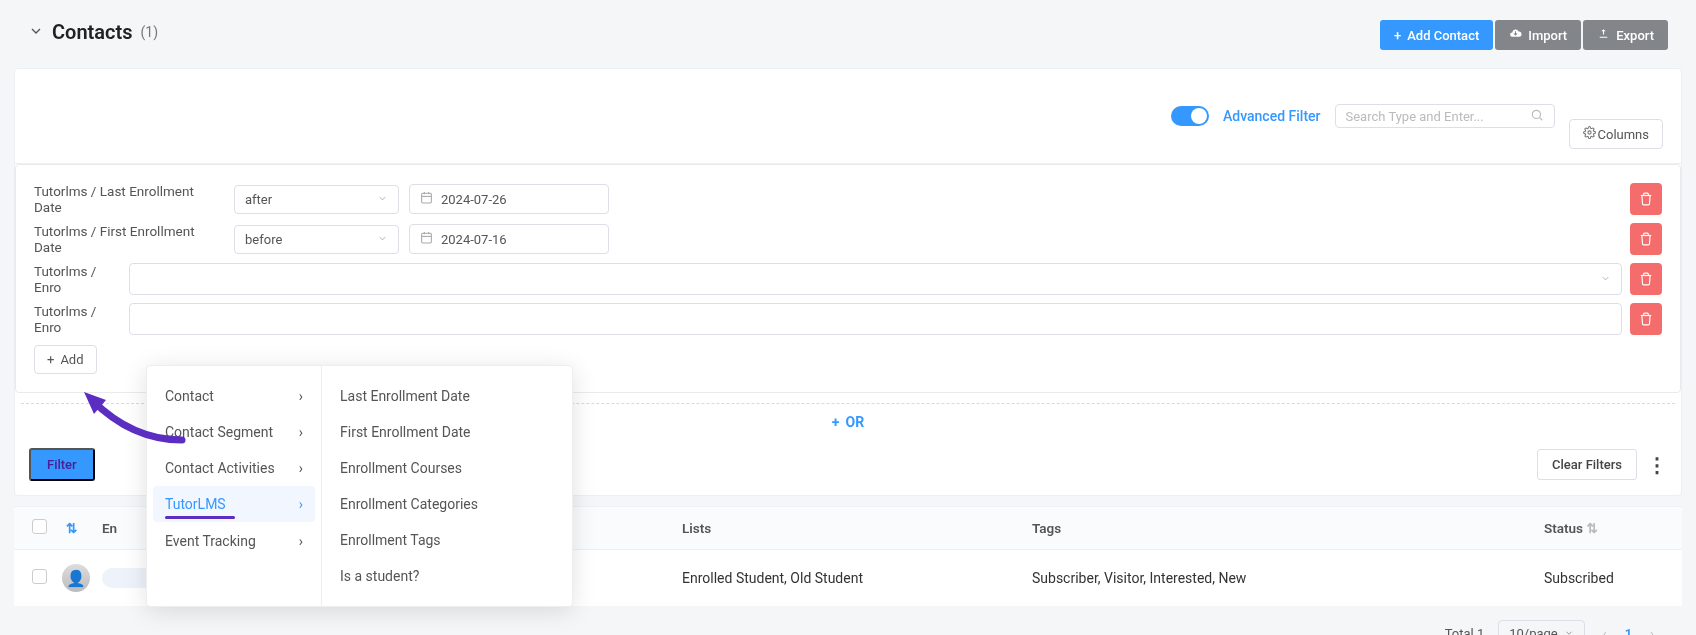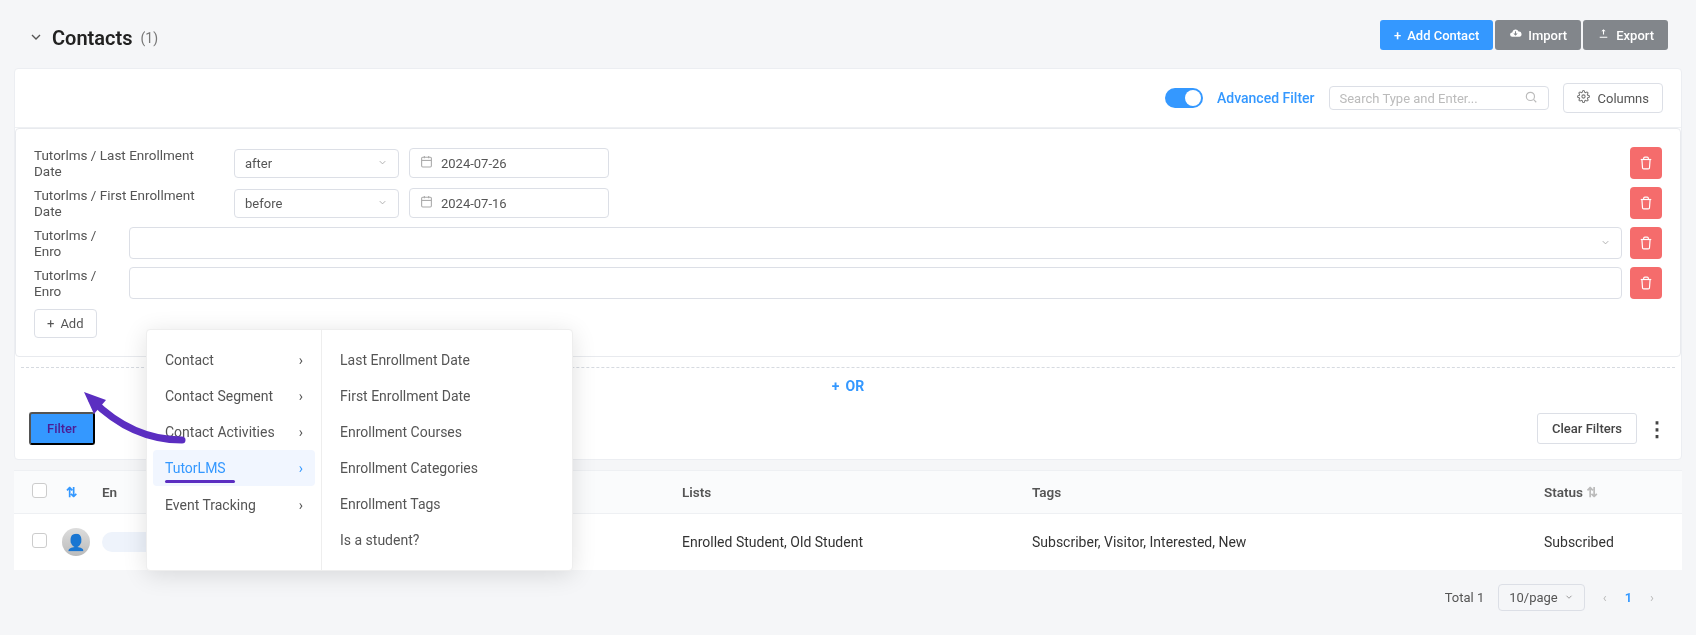--- a/index.html
+++ b/index.html
@@ -1,36 +1,36 @@
 <!DOCTYPE html>
 <html><head>
 <meta charset="utf-8">
 <style>
 * { margin:0; padding:0; box-sizing:border-box; font-family:-apple-system,BlinkMacSystemFont,"Segoe UI",Roboto,sans-serif; }
 body { background:#f5f6f8; color:#333; font-size:14px; }
 .page { padding:6px 8px 20px; }
-.top-bar { display:flex; align-items:flex-end; justify-content:space-between; padding:14px 20px 18px; }
+.top-bar { display:flex; align-items:flex-start; justify-content:space-between; padding:14px 20px 18px; }
 .title-wrap { display:flex; align-items:center; gap:8px; }
 .title { font-size:20px; font-weight:600; color:#222; }
 .title-count { font-size:14px; color:#777; font-weight:400; }
 .chevron { color:#555; }
 .top-actions { display:flex; gap:2px; }
 .btn { display:inline-flex; align-items:center; gap:6px; padding:7px 14px; border-radius:3px; font-size:13px; cursor:pointer; border:none; font-weight:500;}
 .btn-primary { background:#3498ff; color:#fff; }
 .btn-gray { background:#82868b; color:#fff; }
 .btn-white { background:#fff; border:1px solid #dcdfe6; color:#444; }
 .panel { background:#fff; border-radius:4px; margin:0 6px 10px; border:1px solid #eceef2;}
 .filter-bar { display:flex; align-items:center; justify-content:flex-end; gap:14px; padding:14px 18px; border-bottom:1px solid #eef0f3;}
 .toggle { width:38px; height:20px; background:#3498ff; border-radius:10px; position:relative; }
 .toggle::after { content:""; width:16px; height:16px; background:#fff; border-radius:50%; position:absolute; top:2px; right:2px;}
 .adv-label { color:#3498ff; font-weight:500; font-size:14px;}
 .search-box { display:flex; align-items:center; border:1px solid #dcdfe6; border-radius:4px; padding:0 10px; height:24px; width:220px; color:#aaa;}
 .search-box input { border:none; outline:none; flex:1; font-size:13px; color:#555;}
 .search-box input::placeholder { color:#bbb;}
-.columns-btn { display:flex; align-items:center; gap:8px; border:1px solid #dcdfe6; border-radius:4px; padding:6px 13px; background:#fff; color:#555; font-size:13px;}
+.columns-btn { display:flex; align-items:center; gap:2px; border:1px solid #dcdfe6; border-radius:4px; padding:6px 13px; background:#fff; color:#555; font-size:13px;margin-top:36px;}
 .filter-body { padding:18px; border:1px solid #e8eaee; margin:0; border-radius:4px; position:relative;}
 .filter-row { display:flex; align-items:center; gap:10px; margin-bottom:8px; position:relative;}
 .filter-label { width:190px; color:#555; font-size:13.5px;}
 .select-box { display:flex; align-items:center; justify-content:space-between; border:1px solid #dcdfe6; border-radius:4px; padding:6px 10px; width:165px; color:#555; font-size:13px; background:#fff;}
 .date-box { display:flex; align-items:center; gap:8px; border:1px solid #dcdfe6; border-radius:4px; padding:6px 10px; width:200px; color:#555; font-size:13px; background:#fff;}
 .long-select { flex:1; display:flex; align-items:center; justify-content:flex-end; border:1px solid #dcdfe6; border-radius:4px; padding:6px 10px; height:32px; color:#aaa;}
 .trash-btn { width:32px; height:32px; background:#f56c6c; border-radius:4px; display:flex; align-items:center; justify-content:center; color:#fff; position:absolute; right:0;}
 .add-row { margin-top:10px;}
 .add-btn { display:inline-flex; align-items:center; gap:6px; border:1px solid #dcdfe6; border-radius:4px; padding:6px 12px; background:#fff; color:#555; font-size:13px;}
 .or-sep { text-align:center; color:#3498ff; font-weight:700; padding:10px 0; border-top:1px dashed #d6dae0; margin:10px 6px 0; display:flex; align-items:center; justify-content:center; gap:6px;}

